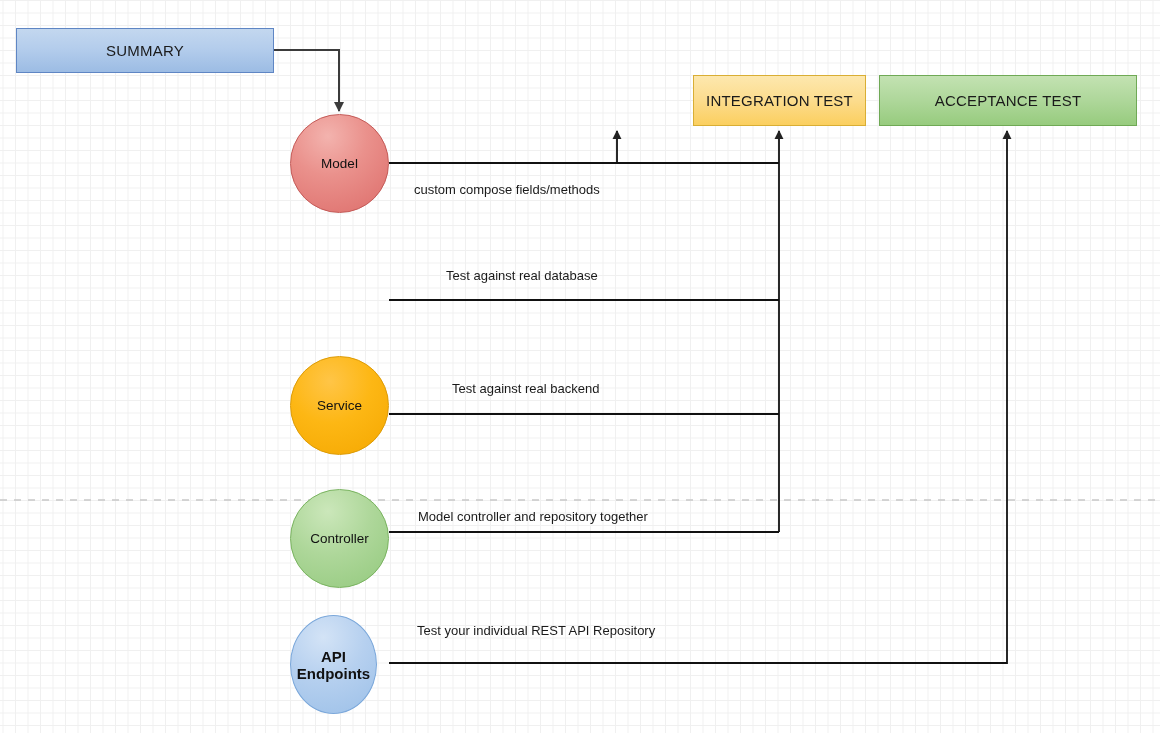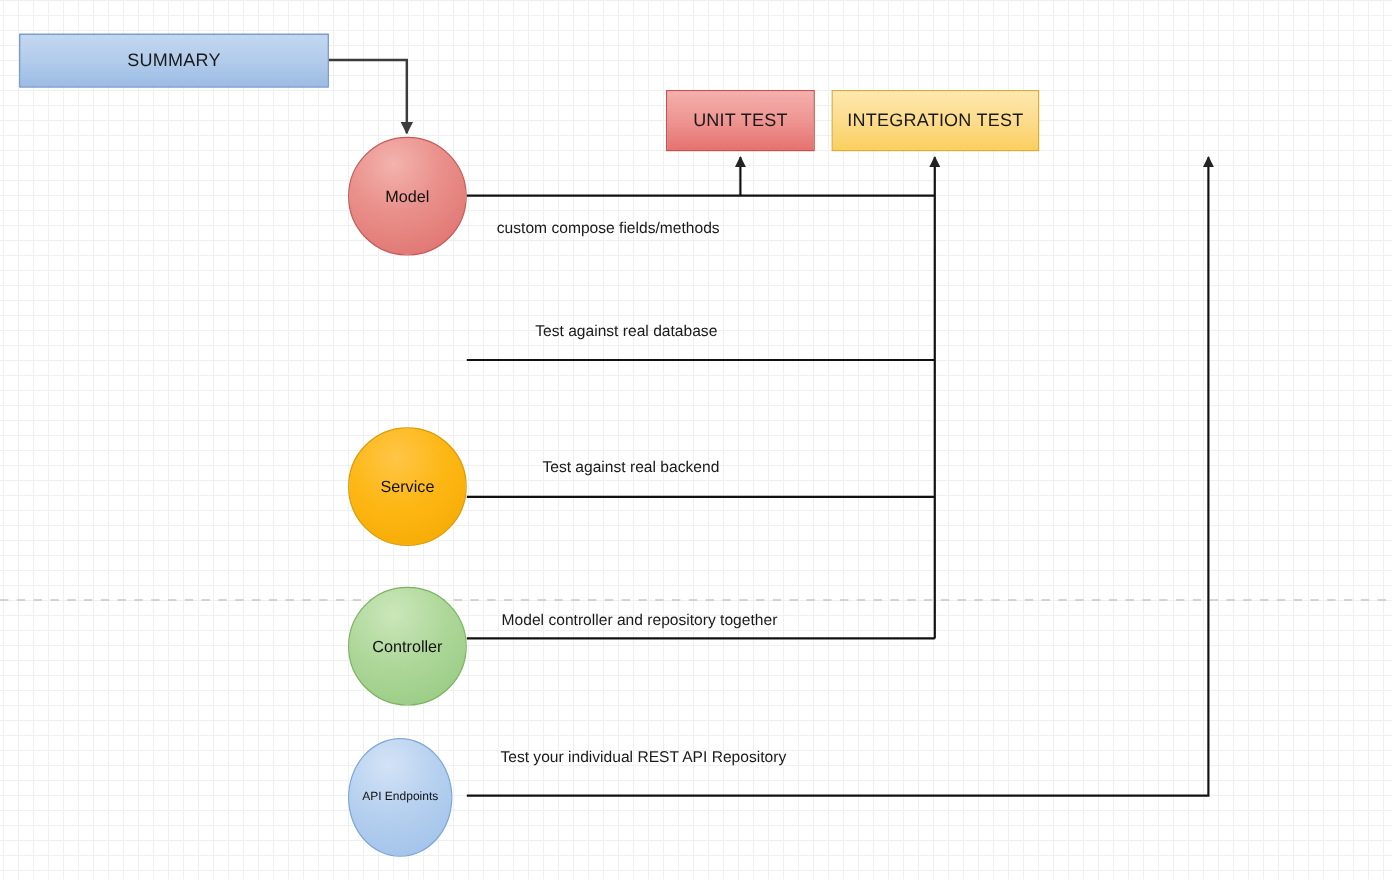--- a/index.html
+++ b/index.html
@@ -105,21 +105,22 @@
   }
   #controller-circle {
     left: 290px; top: 489px; width: 99px; height: 99px;
     background: radial-gradient(circle at 38% 22%, #cbe7ba 0%, #aed79a 45%, #93c97d 100%);
     border: 1px solid #79b35f;
   }
   #api-endpoints-circle {
     left: 290px; top: 615px; width: 87px; height: 99px;
     background: radial-gradient(circle at 38% 22%, #d3e3f6 0%, #b6d0ef 45%, #9cc0e8 100%);
     border: 1px solid #7aa7da;
-    font-size: 10px;
+    font-size: 15px;
+    font-weight: bold;
   }
 
   
   #label-model       { left: 414px; top: 182px; }
   #label-repository  { left: 446px; top: 268px; }
   #label-service     { left: 452px; top: 381px; }
   #label-controller  { left: 418px; top: 509px; }
   #label-api         { left: 417px; top: 623px; }
 </style>
 </head>
@@ -152,28 +153,28 @@
 
     <path d="M 779 532 L 779 131" fill="none" stroke="#111111" stroke-width="1.8" marker-end="url(#arrow)"></path>
 
     <path d="M 389 663 L 1007 663 L 1007 131" fill="none" stroke="#111111" stroke-width="1.8" marker-end="url(#arrow)"></path>
   </svg>
 
   <div class="node-box" id="summary-box">
     <span>SUMMARY</span>
   </div>
 
-  <div class="node-box" id="unit-test-box">
-    <span>UNIT TEST</span>
-  </div>
 
   <div class="node-box" id="integration-test-box">
     <span>INTEGRATION TEST</span>
   </div>
 
+  <div class="node-box" id="acceptance-test-box">
+    <span>ACCEPTANCE TEST</span>
+  </div>
 
   <div class="node-circle" id="model-circle">
     <span>Model</span>
   </div>
 
 
   <div class="node-circle" id="service-circle">
     <span>Service</span>
   </div>
 

